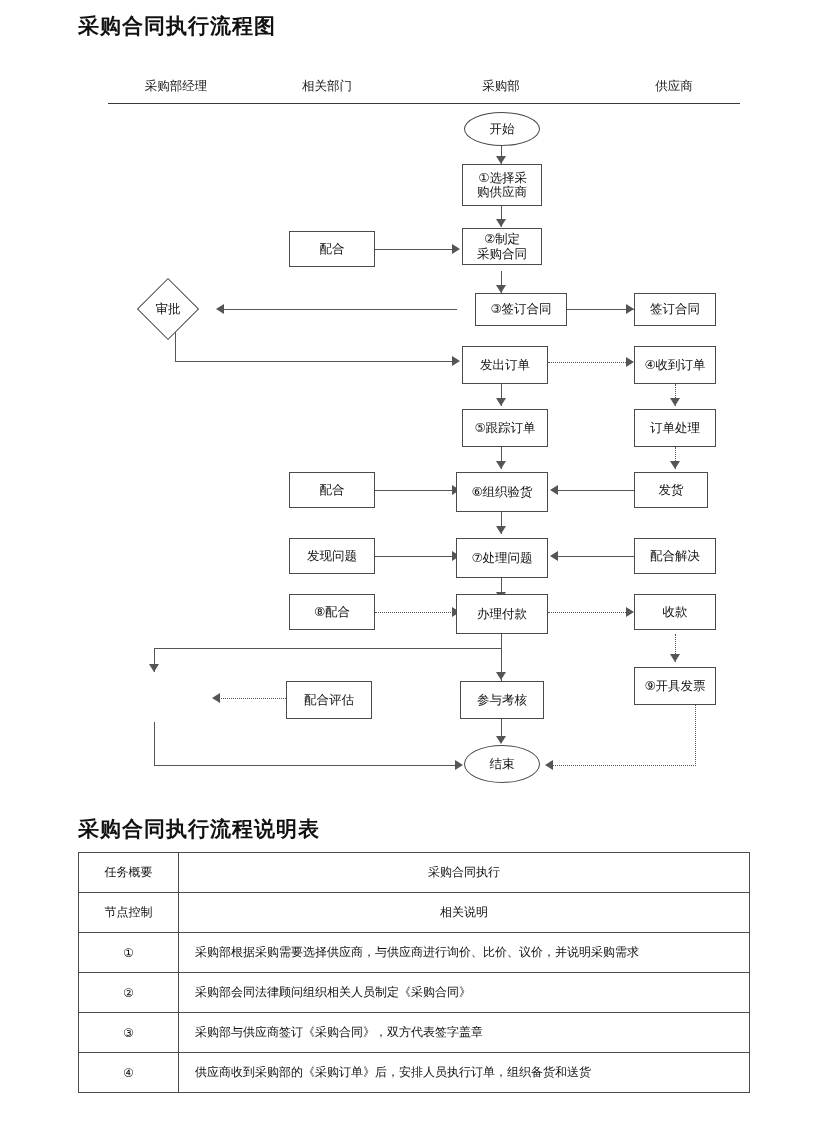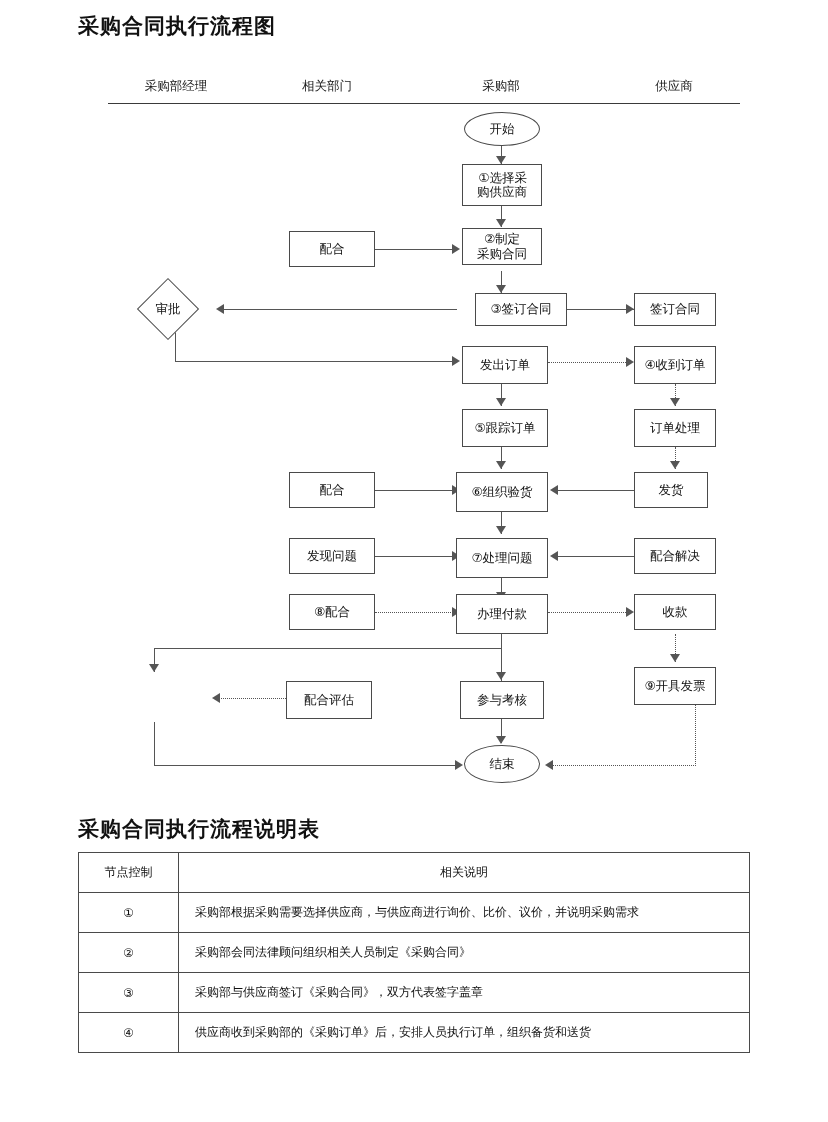--- a/index.html
+++ b/index.html
@@ -258,20 +258,24 @@
 
   <div class="node" style="left:634px; top:667px; width:82px; height:38px;">⑨开具发票</div>
 
   <div class="node oval" style="left:464px; top:745px; width:76px; height:38px;">结束</div>
 
   <div class="doc-title" id="title-table">采购合同执行流程说明表</div>
 
   <table id="spec-table">
     <tbody>
       <tr>
+        <td class="key">任务概要</td>
+        <td class="val-center">采购合同执行</td>
+      </tr>
+      <tr>
         <td class="key">节点控制</td>
         <td class="val-center">相关说明</td>
       </tr>
       <tr>
         <td class="key">①</td>
         <td class="val">采购部根据采购需要选择供应商，与供应商进行询价、比价、议价，并说明采购需求</td>
       </tr>
       <tr>
         <td class="key">②</td>
         <td class="val">采购部会同法律顾问组织相关人员制定《采购合同》</td>

